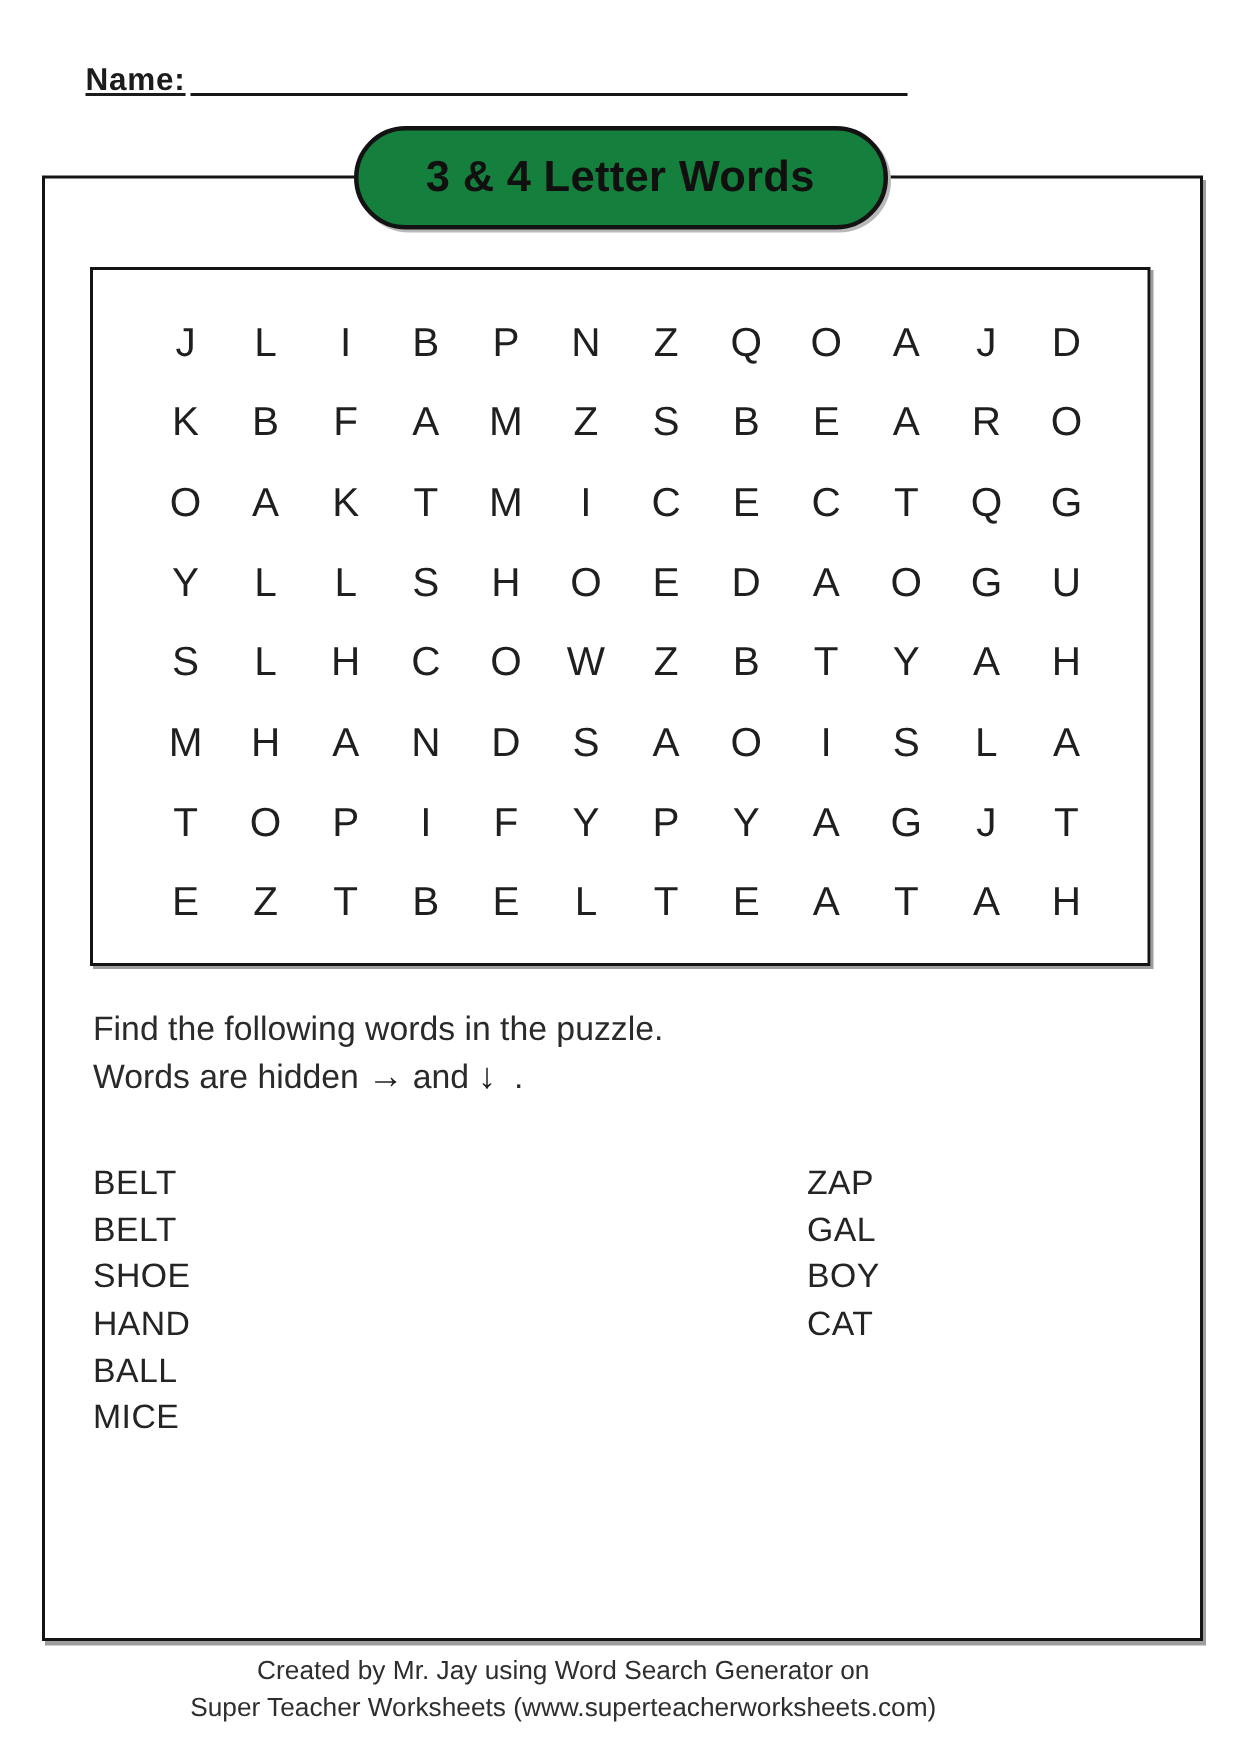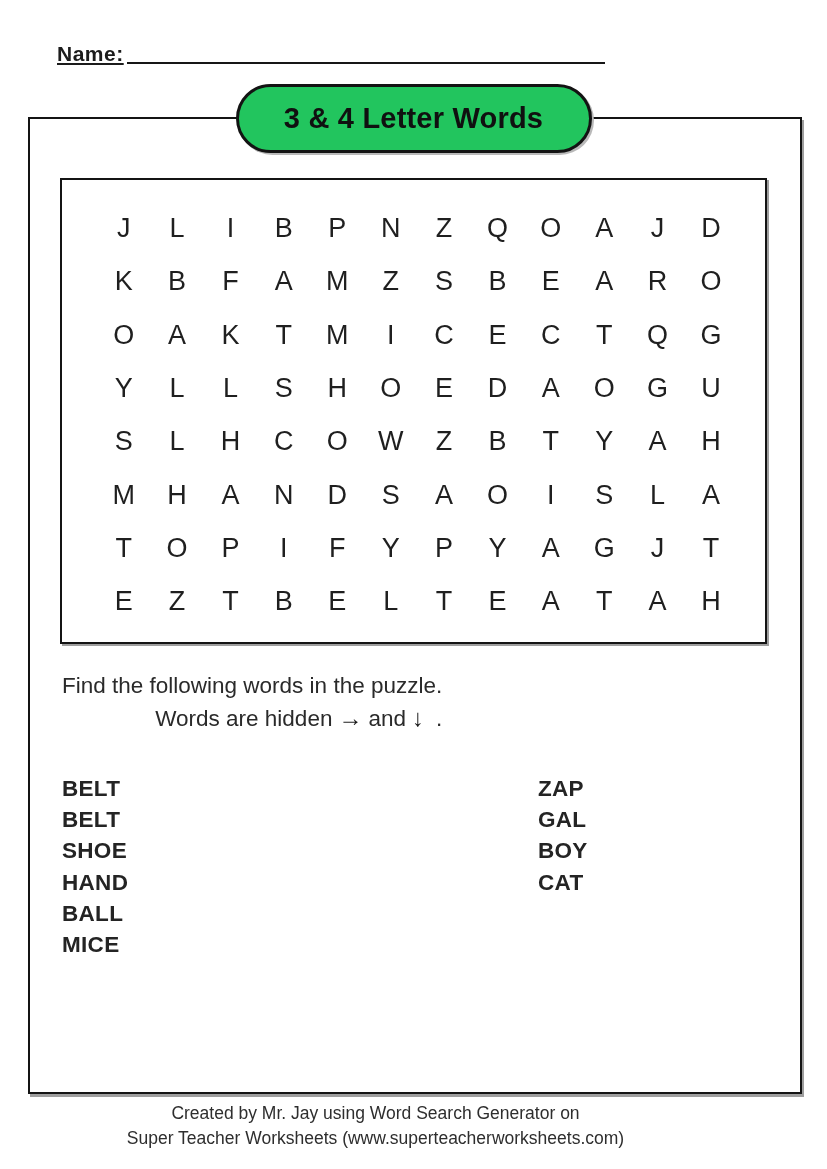--- a/index.html
+++ b/index.html
@@ -20,21 +20,21 @@
   
   .worksheet-frame{
     position:absolute;left:28px;top:117px;width:774px;height:977px;
     border:2px solid #141414;background:#ffffff;
     box-shadow:2px 3px 0 #9e9e9e;
     box-sizing:border-box;
   }
   
   .title-pill{
     position:absolute;left:50%;transform:translateX(-50%);top:84px;
-    width:356px;height:69px;background:#22c55e;
+    width:356px;height:69px;background:#15803d;
     border:3px solid #131313;border-radius:36px;
     box-shadow:2px 2px 0 #b9b9b9;
     display:flex;align-items:center;justify-content:center;
     z-index:3;box-sizing:border-box;
   }
   .title-pill .title-text{
     font-size:29px;font-weight:700;color:#101010;letter-spacing:.2px;
   }
   
   .grid-box{
@@ -49,29 +49,29 @@
     grid-template-columns:repeat(12,53.4px);
     grid-auto-rows:53.3px;
   }
   .letter-grid .cell{
     display:flex;align-items:center;justify-content:center;
     font-size:27px;color:#1f1f1f;font-weight:400;
   }
   
   .instructions{
     position:absolute;left:62px;top:670px;
-    font-size:22.5px;color:#2a2a2a;line-height:32px;text-align:right;
+    font-size:22.5px;color:#2a2a2a;line-height:32px;
   }
   .instructions .arrow{
     font-weight:700;font-size:24px;color:#1a1a1a;
     margin:0 6px;display:inline-block;
   }
   .instructions .tail{margin-left:6px;}
   
-  .word-list{position:absolute;left:0;top:773px;width:827px;height:200px;font-weight:bold;}
+  .word-list{position:absolute;left:0;top:773px;width:827px;height:200px;}
   .word-column{position:absolute;top:0;font-size:22.5px;color:#242424;}
   .word-column .word{line-height:31.2px;letter-spacing:.3px;}
   .word-column.col-0{left:62px;}
   .word-column.col-1{left:302px;}
   .word-column.col-2{left:538px;}
   
   .footer{
     position:absolute;left:0;top:1101px;width:751px;text-align:center;
     font-size:17.5px;color:#2e2e2e;line-height:25px;
   }

